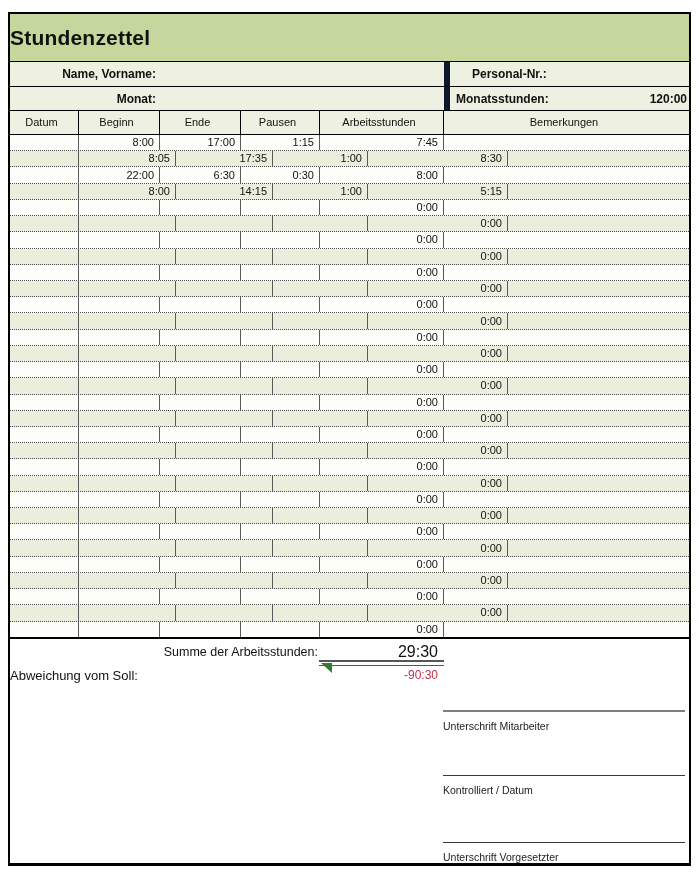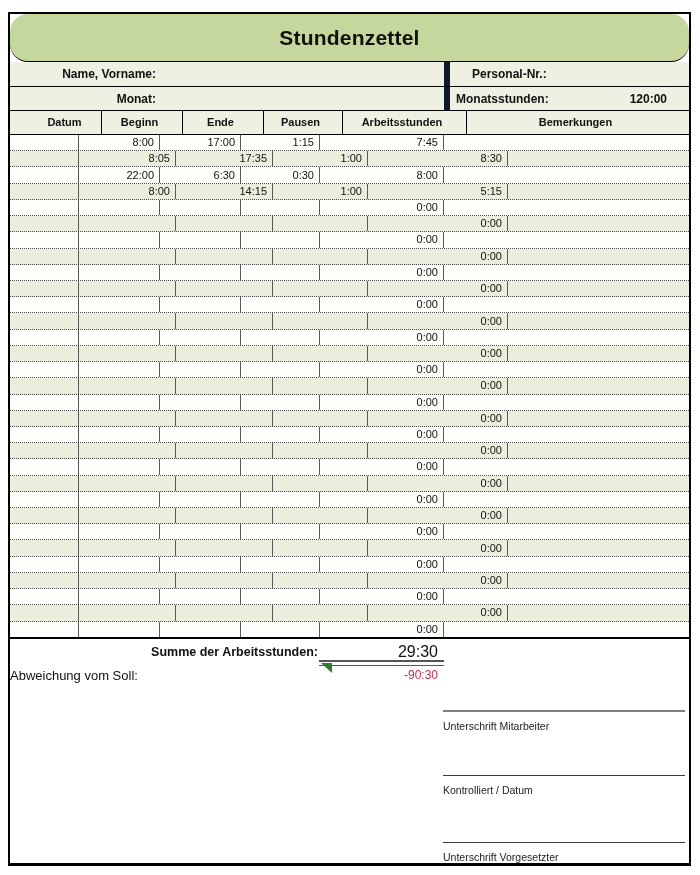--- a/index.html
+++ b/index.html
@@ -6,36 +6,36 @@
   html, body { width: 700px; height: 875px; background: #ffffff;
     font-family: "Liberation Sans", sans-serif; color: #111; }
   .page { position: relative; width: 700px; height: 875px; background: #fff; overflow: hidden; }
 
   .sheet { position: absolute; left: 8px; top: 12px; width: 683px; height: 854px;
     border: 2px solid #000; border-bottom-width: 3px; background: #fff;
     display: flex; flex-direction: column; }
 
   
   .banner { height: 48px; background: #c5d79d; border-bottom: 1px solid #000;
-    display: flex; align-items: center; justify-content: center; border-radius: 18px; }
+    display: flex; align-items: center; justify-content: flex-start; }
   .banner h1 { font-size: 21px; font-weight: bold; letter-spacing: 0.2px; color: #111; }
 
   
   .info-row { height: 25px; background: #eef0e2; border-bottom: 1px solid #000;
     display: flex; font-size: 12px; font-weight: bold; }
   .info-left { width: 434px; display: flex; align-items: center; }
   .info-left .lbl { width: 146px; text-align: right; }
   .info-right { flex: 1; border-left: 6px solid #0f172a; display: flex; align-items: center; }
   .info-right .lbl-pers { padding-left: 22px; }
   .info-right .lbl-mon { padding-left: 6px; }
-  .info-right .val { margin-left: auto; padding-right: 22px; }
+  .info-right .val { margin-left: auto; padding-right: 2px; }
 
   
   .thead { height: 24px; background: #eef0e2; border-bottom: 1px solid #000;
-    display: flex; font-size: 12px; font-weight: bold; padding-left: 23px; }
+    display: flex; font-size: 12px; font-weight: normal; }
   .thead .tcell { display: flex; align-items: center; justify-content: center;
     border-right: 1px solid #000; }
   .thead .tcell:last-child { border-right: none; }
 
   
   .tbody { height: 502px; display: flex; flex-direction: column; background: #fdfdfa; }
   .trow { flex: 1; display: flex; border-bottom: 1px dotted #4a4a4a; }
   .trow:last-child { border-bottom: none; }
   .trow.alt { background: #ebeedd; gap: 16px; }
   .tcell { font-size: 11px; line-height: 15px; text-align: right; padding-right: 5px;
@@ -46,21 +46,21 @@
   .c-pausen { width: 79px; }
   .c-arbeitsstunden { width: 124px; }
   .c-bemerkungen { flex: 1; }
   .trow .tcell { border-right: 1px solid #595959; }
   .trow .c-bemerkungen { border-right: none; }
 
   
   .tfoot { flex: 1; position: relative; background: #fff; border-top: 2px solid #000; }
   .sum-row { position: absolute; left: 0; top: 4px; width: 434px; display: flex;
     align-items: center; height: 17px; }
-  .sum-label { width: 308px; text-align: right; font-size: 12.5px; font-weight: bold; }
+  .sum-label { width: 308px; text-align: right; font-size: 12.5px; font-weight: normal; }
   .sum-value { width: 126px; text-align: right; padding-right: 6px; font-size: 16px; }
   .dbl-line { position: absolute; left: 309px; top: 21px; width: 125px; height: 6px;
     border-top: 2px solid #555; border-bottom: 1px solid #555; }
   .flag-triangle { position: absolute; left: 311px; top: 24px; width: 11px; height: 10px;
     background: #2e7d32; clip-path: polygon(0 0, 100% 0, 100% 100%); }
   .abw-row { position: absolute; left: 0; top: 27px; width: 434px; display: flex;
     align-items: center; height: 18px; }
   .abw-label { width: 308px; text-align: left; font-size: 13px; font-weight: normal; }
   .abw-value { width: 126px; text-align: right; padding-right: 6px; font-size: 12px; color: #bf3048; }
 

